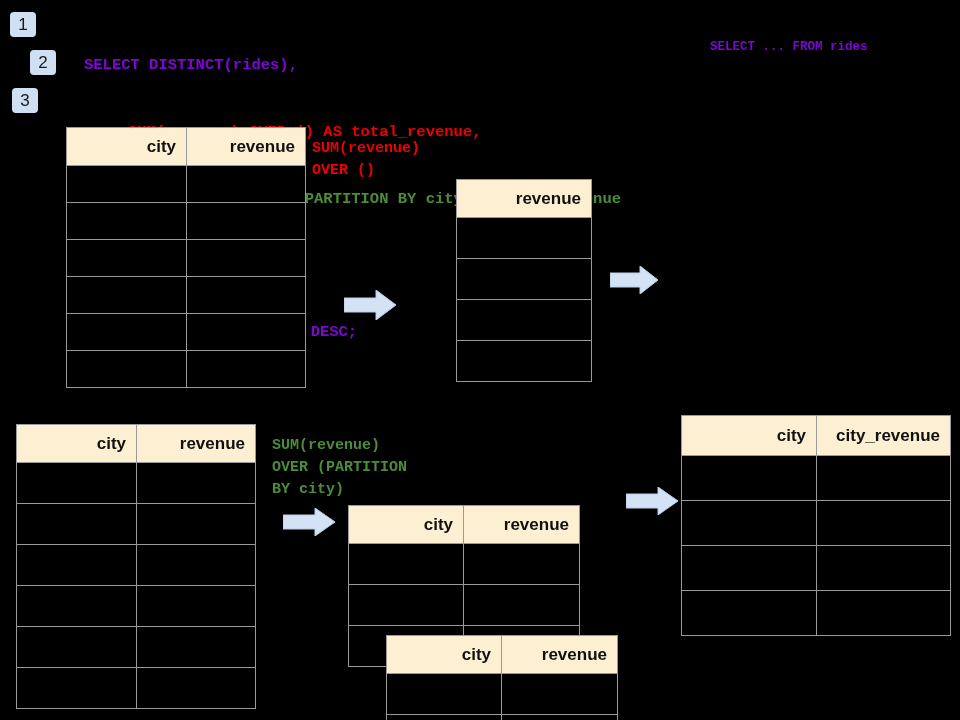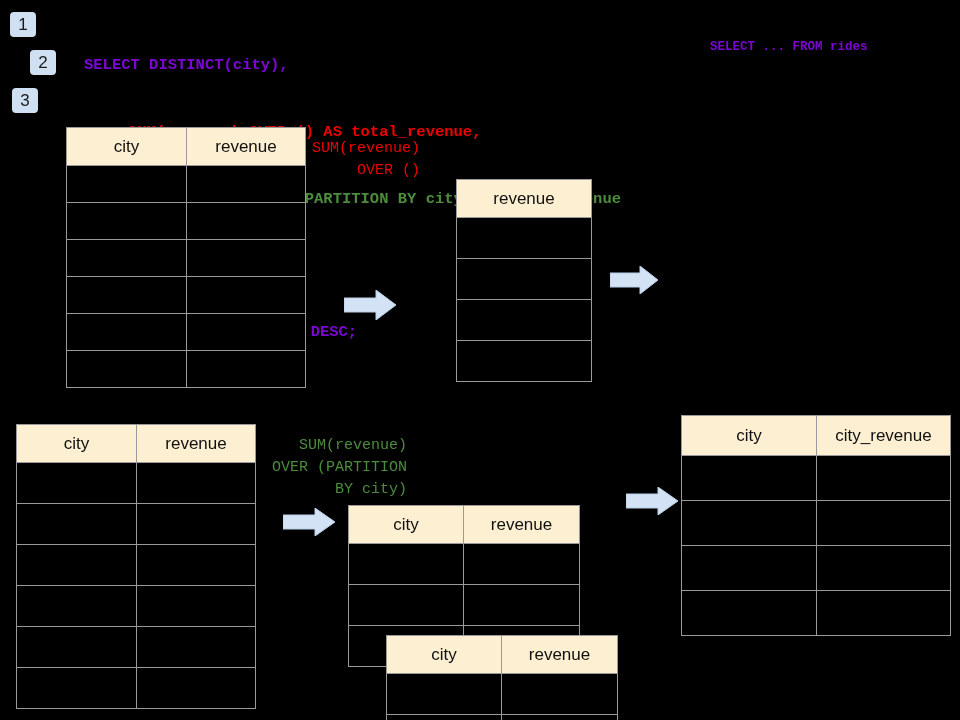--- a/index.html
+++ b/index.html
@@ -61,23 +61,22 @@
     color: #7d06d4;
     white-space: pre-wrap;
   }
 
   
   .annot {
     position: absolute;
     font-family: "Liberation Mono", "DejaVu Sans Mono", monospace;
     font-size: 15px;
     line-height: 22px;
-    font-weight: normal;
+    font-weight: bold;
     white-space: pre;
-    text-align: right;
   }
   .annot.red   { color: #ee0000; }
   .annot.green { color: #4c8c3c; }
 
   
   .tbl {
     position: absolute;
     border-collapse: collapse;
     table-layout: fixed;
     background: #000000;
@@ -85,22 +84,22 @@
   .tbl th, .tbl td {
     border: 1px solid #9a9a9a;
     padding: 0;
     margin: 0;
     box-sizing: border-box;
   }
   .tbl th {
     background: #fdefd2;
     color: #111111;
     font-family: "Liberation Sans", sans-serif;
-    font-weight: normal;
-    text-align: center;
+    font-weight: bold;
+    text-align: right;
     padding: 4px 10px;
     white-space: nowrap;
   }
   .tbl td {
     background: #000000;
   }
 
   
   .arrow {
     position: absolute;
@@ -108,21 +107,21 @@
   }
 </style>
 </head>
 <body>
 
 <div class="step-badge" style="left:10px; top:12px;">1</div>
 <div class="step-badge" style="left:30px; top:50px;">2</div>
 <div class="step-badge" style="left:12px; top:88px;">3</div>
 
 <div class="sql-block">
-  <div class="sql-line c-purple">SELECT DISTINCT(city),</div>
+  <div class="sql-line c-purple">SELECT DISTINCT(rides),</div>
   <div class="sql-line c-red" style="padding-left:44px;">SUM(revenue) OVER () AS total_revenue,</div>
   <div class="sql-line c-green" style="padding-left:44px;">SUM(revenue) OVER (PARTITION BY city) as city_revenue</div>
   <div class="sql-line c-purple" style="padding-left:22px;">FROM rides</div>
   <div class="sql-line c-purple" style="padding-left:22px;">ORDER by city_revenue DESC;</div>
 </div>
 
 <div class="side-note">SELECT ... FROM rides</div>
 
 <div class="annot red" style="left:312px; top:138px;">SUM(revenue)
 OVER ()</div>

